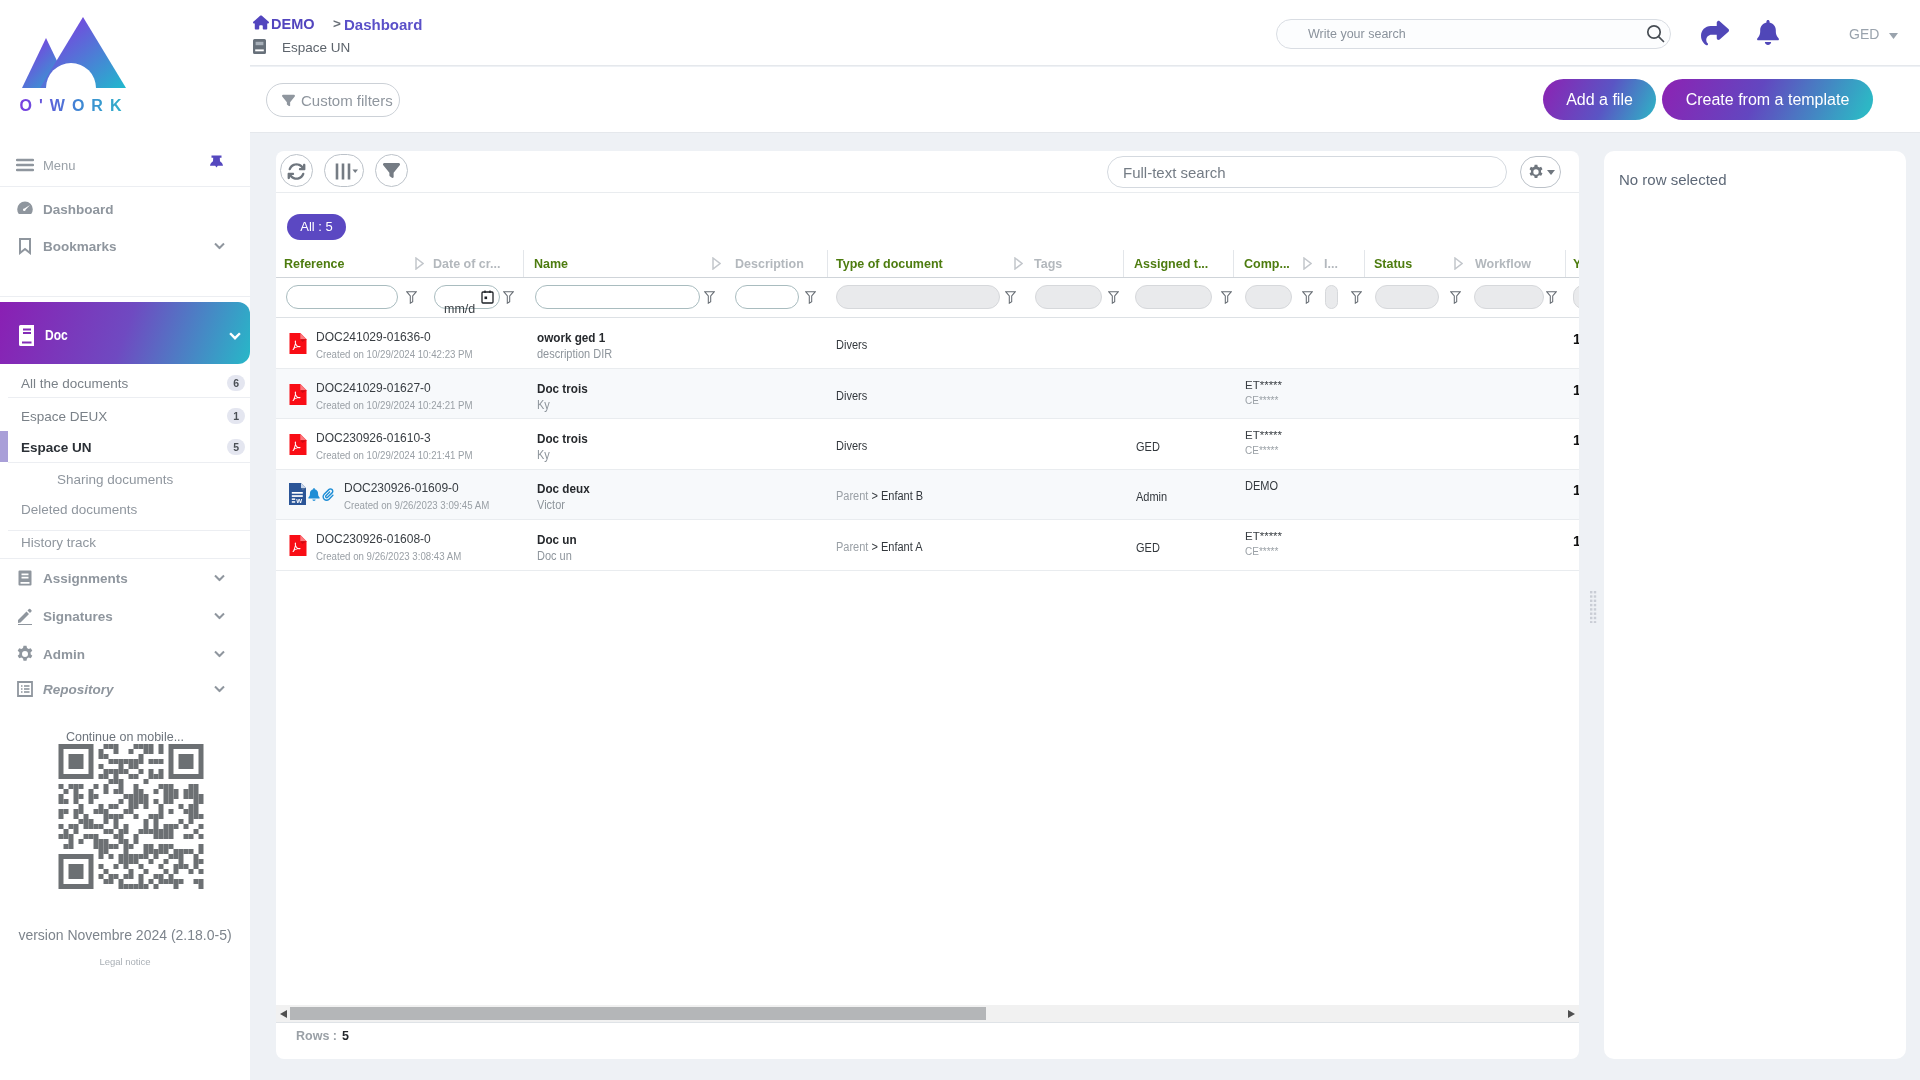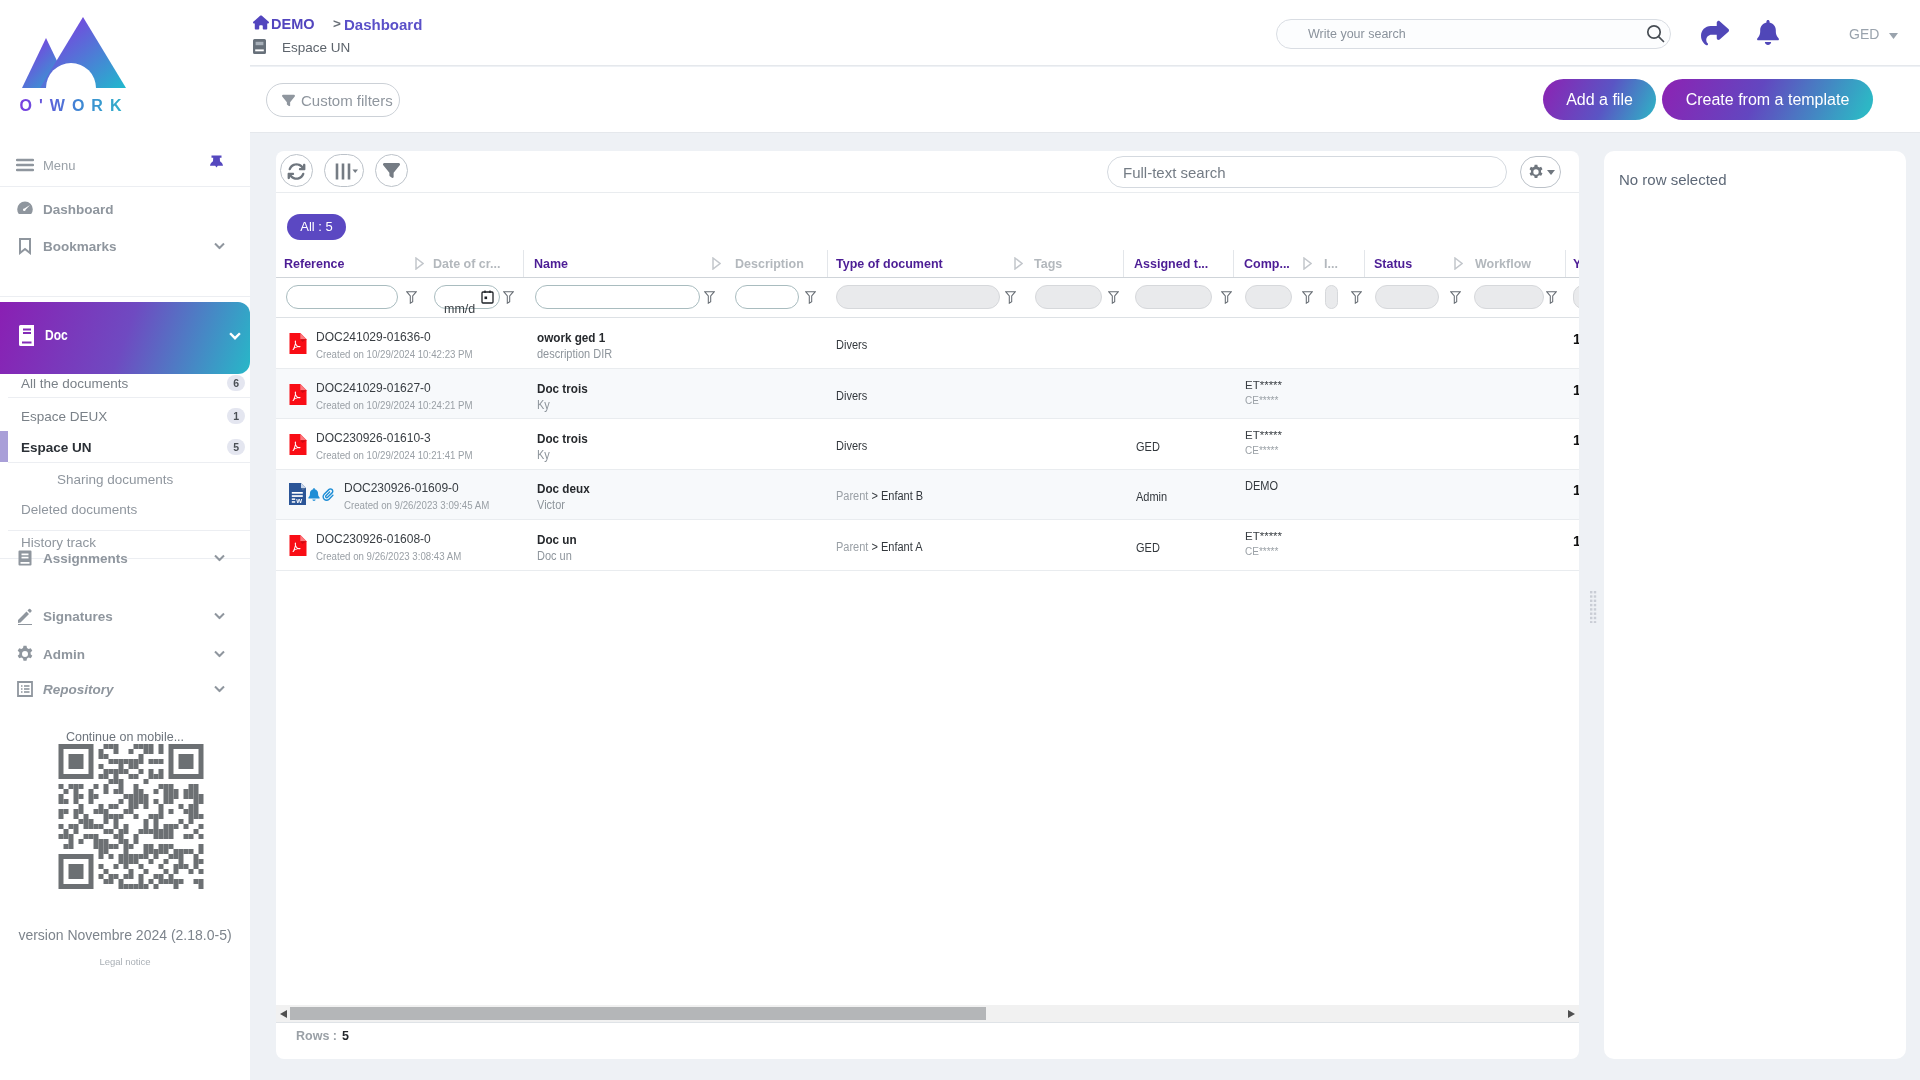--- a/index.html
+++ b/index.html
@@ -17,21 +17,21 @@
 .sdiv { position:absolute; left:8px; right:0; height:0; border-top:1px solid #eceef2; }
 
 #hdr { position:absolute; left:250px; top:0; width:1670px; height:66px; background:#fff; border-bottom:1px solid #e5e8ec; z-index:4; }
 #band { position:absolute; left:250px; top:67px; width:1670px; height:66px; background:#fff; border-bottom:1px solid #e5e8ec; z-index:4; }
 
 #tcard { position:absolute; left:276px; top:151px; width:1303px; height:908px; background:#fff; border-radius:8px; overflow:hidden; z-index:2; }
 #rcard { position:absolute; left:1604px; top:151px; width:302px; height:908px; background:#fff; border-radius:10px; z-index:2; }
 .circbtn { position:absolute; top:154px; height:33px; border:1px solid #bcc2c9; border-radius:17px; background:#fff; }
 .fgrey { height:24px; background:#e9eaec; border:1px solid #d6d8db; border-radius:12px; position:absolute; top:134px; }
 .fwhite { height:24px; background:#fff; border:1px solid #a9bcbf; border-radius:12px; position:absolute; top:134px; }
-.hlbl { position:absolute; top:106px; font-size:12.5px; font-weight:bold; color:#4c1d95; white-space:nowrap; }
+.hlbl { position:absolute; top:106px; font-size:12.5px; font-weight:bold; color:#4d7c0f; white-space:nowrap; }
 .hlbl.g { color:#b3b8bd; }
 .cdiv { position:absolute; top:99px; height:27px; width:1px; background:#e3e6ea; }
 .row-line { position:absolute; left:0; width:1303px; height:1px; background:#e9ecef; }
 .r1 { font-size:12px; line-height:1.2; color:#383d42; white-space:nowrap; }
 .r2 { font-size:11px; line-height:1.2; transform:scaleX(0.88); transform-origin:left top; color:#9aa0a6; white-space:nowrap; }
 .nm1 { font-size:13px; line-height:1.2; transform:scaleX(0.9); transform-origin:left top; font-weight:bold; color:#26292d; white-space:nowrap; }
 .nm2 { font-size:12.5px; line-height:1.2; transform:scaleX(0.88); transform-origin:left top; color:#8e959c; white-space:nowrap; }
 .td1 { font-size:12.5px; line-height:1.2; transform:scaleX(0.88); transform-origin:left top; color:#33383d; white-space:nowrap; }
 .et1 { font-size:11.5px; line-height:1.2; color:#3a3f44; white-space:nowrap; }
 .et2 { font-size:10px; line-height:1.2; color:#9aa0a6; white-space:nowrap; }
@@ -85,21 +85,21 @@
     <svg class="ic" viewBox="0 0 18 18">
         <path fill="none" stroke="#8f969e" stroke-width="2" d="M4 2 H14 V16 L9 12 L4 16 Z"></path>
       </svg>
     <span class="tx">Bookmarks</span>
     <svg class="ch" viewBox="0 0 11 7">
         <path fill="none" stroke="#8f969e" stroke-width="2" d="M1 1 L5.5 5.5 L10 1"></path>
       </svg>
   </div>
   <div class="sdiv" style="left:0; top:296px;"></div>
 
-  <div class="abs" style="left:0; top:302px; width:250px; height:72px; background:linear-gradient(110deg,#8a1fb3 0%,#6f4ac1 50%,#27b8c8 100%); border-radius:0 12px 12px 0;">
+  <div class="abs" style="left:0; top:302px; width:250px; height:62px; background:linear-gradient(110deg,#8a1fb3 0%,#6f4ac1 50%,#27b8c8 100%); border-radius:0 12px 12px 0;">
     <svg class="abs" style="left:19px; top:23px;" width="15" height="21" viewBox="0 0 15 21">
         <path fill="#fff" fill-rule="evenodd" d="M1.5 0 H15 V21 H1.5 A1.5 1.5 0 0 1 0 19.5 V1.5 A1.5 1.5 0 0 1 1.5 0 Z M4 3.5 h8 v2 h-8 z M4 7 h8 v2 h-8 z M3 16.5 h9.5 v2 h-9.5 z"></path>
       </svg>
     <span class="abs" style="left:45px; top:25px; font-size:14px; font-weight:bold; color:#fff; transform:scaleX(0.86); transform-origin:left top;">Doc</span>
     <svg class="abs" style="right:9px; top:30px;" width="12" height="8" viewBox="0 0 11 7">
         <path fill="none" stroke="#fff" stroke-width="2.2" d="M1 1 L5.5 5.5 L10 1"></path>
       </svg>
   </div>
 
   <div class="sub" style="top:368px; height:29px;">
@@ -121,21 +121,21 @@
       <span class="tx" style="color:#8f969e;margin-left:36px;">Sharing documents</span>
     </div>
   <div class="sub" style="top:494px; height:29px;">
       <span class="tx" style="color:#8f969e;">Deleted documents</span>
     </div>
   <div class="sdiv" style="top:530px;"></div>
   <div class="sub" style="top:529px; height:25px;">
       <span class="tx" style="color:#8f969e;">History track</span>
     </div>
   <div class="sdiv" style="left:0; top:558px;"></div>
-  <div class="mi" style="top:539px;padding-left:20px;">
+  <div class="mi" style="top:559px;padding-left:20px;">
     <svg class="ic" viewBox="0 0 18 18">
         <path fill="#8f969e" fill-rule="evenodd" d="M3.5 1.5 h11 a1 1 0 0 1 1 1 v13 a1 1 0 0 1-1 1 h-11 a1 1 0 0 1-1-1 v-13 a1 1 0 0 1 1-1 Z M5.5 4.5 h7 v1.7 h-7 z M5.5 7.7 h7 v1.7 h-7 z M4.5 13 h9 v1.7 h-9 z"></path>
       </svg>
     <span class="tx">Assignments</span>
     <svg class="ch" viewBox="0 0 11 7">
         <path fill="none" stroke="#8f969e" stroke-width="2" d="M1 1 L5.5 5.5 L10 1"></path>
       </svg>
   </div>
   <div class="mi" style="top:597px;">
     <svg class="ic" viewBox="0 0 18 18">

